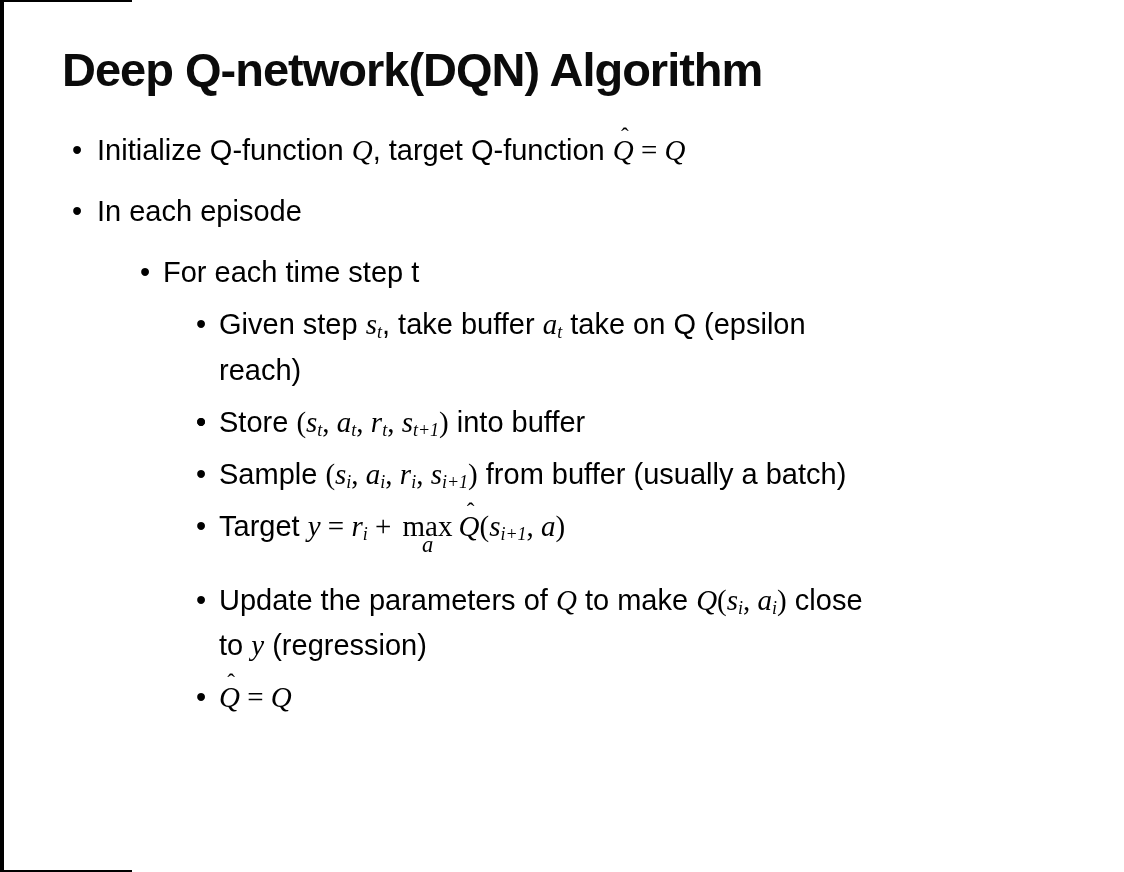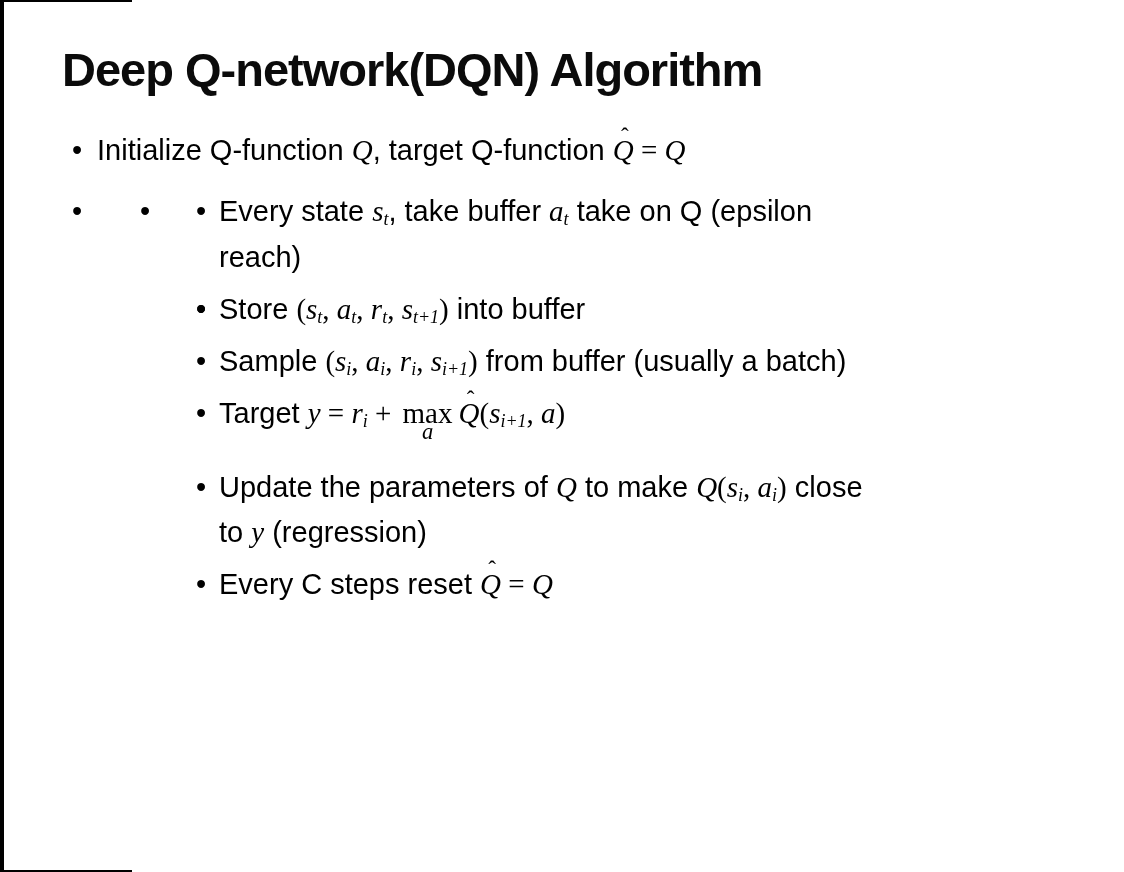--- a/index.html
+++ b/index.html
@@ -64,23 +64,23 @@
 <body>
 
 <div class="frame-left"></div>
 <div class="frame-top"></div>
 <div class="frame-bottom"></div>
 
 <div class="slide">
   <h1 class="title">Deep Q-network(DQN) Algorithm</h1>
   <ul class="bullets" id="bullet-list">
       <li class="l1"><span class="bullet">•</span><span class="content"><span class="txt">Initialize Q-function </span><span class="mi"><span class="mi">Q</span></span><span class="txt">, target Q-function </span><span class="hatwrap"><span class="hatmark">ˆ</span><span class="mi">Q</span></span><span class="mr"><span class="mr"> = </span></span><span class="mi"><span class="mi">Q</span></span></span></li>
-      <li class="l1"><span class="bullet">•</span></li>
-      <li class="l2"><span class="bullet">•</span></li>
-      <li class="l3"><span class="bullet">•</span><span class="content"><span class="txt">Every state </span><span class="mi"><span class="mi">s</span><span class="msub">t</span></span><span class="txt">, take buffer </span><span class="mi"><span class="mi">a</span><span class="msub">t</span></span><span class="txt"> take on Q (epsilon</span><br><span class="txt">reach)</span></span></li>
+      <li class="l1"><span class="bullet">•</span><span class="content"><span class="txt">In each episode</span></span></li>
+      <li class="l2"><span class="bullet">•</span><span class="content"><span class="txt">For each time step t</span></span></li>
+      <li class="l3"><span class="bullet">•</span><span class="content"><span class="txt">Given step </span><span class="mi"><span class="mi">s</span><span class="msub">t</span></span><span class="txt">, take buffer </span><span class="mi"><span class="mi">a</span><span class="msub">t</span></span><span class="txt"> take on Q (epsilon</span><br><span class="txt">reach)</span></span></li>
       <li class="l3"><span class="bullet">•</span></li>
       <li class="l3"><span class="bullet">•</span><span class="content"><span class="txt">Store </span><span class="mr"><span class="mr">(</span></span><span class="mi"><span class="mi">s</span><span class="msub">t</span></span><span class="mr"><span class="mr">, </span></span><span class="mi"><span class="mi">a</span><span class="msub">t</span></span><span class="mr"><span class="mr">, </span></span><span class="mi"><span class="mi">r</span><span class="msub">t</span></span><span class="mr"><span class="mr">, </span></span><span class="mi"><span class="mi">s</span><span class="msub">t+1</span></span><span class="mr"><span class="mr">)</span></span><span class="txt"> into buffer</span></span></li>
       <li class="l3"><span class="bullet">•</span><span class="content"><span class="txt">Sample </span><span class="mr"><span class="mr">(</span></span><span class="mi"><span class="mi">s</span><span class="msub">i</span></span><span class="mr"><span class="mr">, </span></span><span class="mi"><span class="mi">a</span><span class="msub">i</span></span><span class="mr"><span class="mr">, </span></span><span class="mi"><span class="mi">r</span><span class="msub">i</span></span><span class="mr"><span class="mr">, </span></span><span class="mi"><span class="mi">s</span><span class="msub">i+1</span></span><span class="mr"><span class="mr">)</span></span><span class="txt"> from buffer (usually a batch)</span></span></li>
       <li class="l3 has-under"><span class="bullet">•</span><span class="content"><span class="txt">Target </span><span class="mi"><span class="mi">y</span></span><span class="mr"><span class="mr"> = </span></span><span class="mi"><span class="mi">r</span><span class="msub">i</span></span><span class="mr"><span class="mr"> + </span></span><span class="maxwrap"><span class="maxword">max</span><span class="maxunder">a</span></span><span class="hatwrap"><span class="hatmark">ˆ</span><span class="mi">Q</span></span><span class="mr"><span class="mr">(</span></span><span class="mi"><span class="mi">s</span><span class="msub">i+1</span></span><span class="mr"><span class="mr">, </span></span><span class="mi"><span class="mi">a</span></span><span class="mr"><span class="mr">)</span></span></span></li>
       <li class="l3"><span class="bullet">•</span><span class="content"><span class="txt">Update the parameters of </span><span class="mi"><span class="mi">Q</span></span><span class="txt"> to make </span><span class="mi"><span class="mi">Q</span></span><span class="mr"><span class="mr">(</span></span><span class="mi"><span class="mi">s</span><span class="msub">i</span></span><span class="mr"><span class="mr">, </span></span><span class="mi"><span class="mi">a</span><span class="msub">i</span></span><span class="mr"><span class="mr">)</span></span><span class="txt"> close</span><br><span class="txt">to </span><span class="mi"><span class="mi">y</span></span><span class="txt"> (regression)</span></span></li>
-      <li class="l3"><span class="bullet">•</span><span class="content"><span class="txt">Every C steps reset </span><span class="hatwrap"><span class="hatmark">ˆ</span><span class="mi">Q</span></span><span class="mr"><span class="mr"> = </span></span><span class="mi"><span class="mi">Q</span></span></span></li>
+      <li class="l3"><span class="bullet">•</span><span class="content"><span class="hatwrap"><span class="hatmark">ˆ</span><span class="mi">Q</span></span><span class="mr"><span class="mr"> = </span></span><span class="mi"><span class="mi">Q</span></span></span></li>
     </ul>
 </div>
 
 </body></html>

